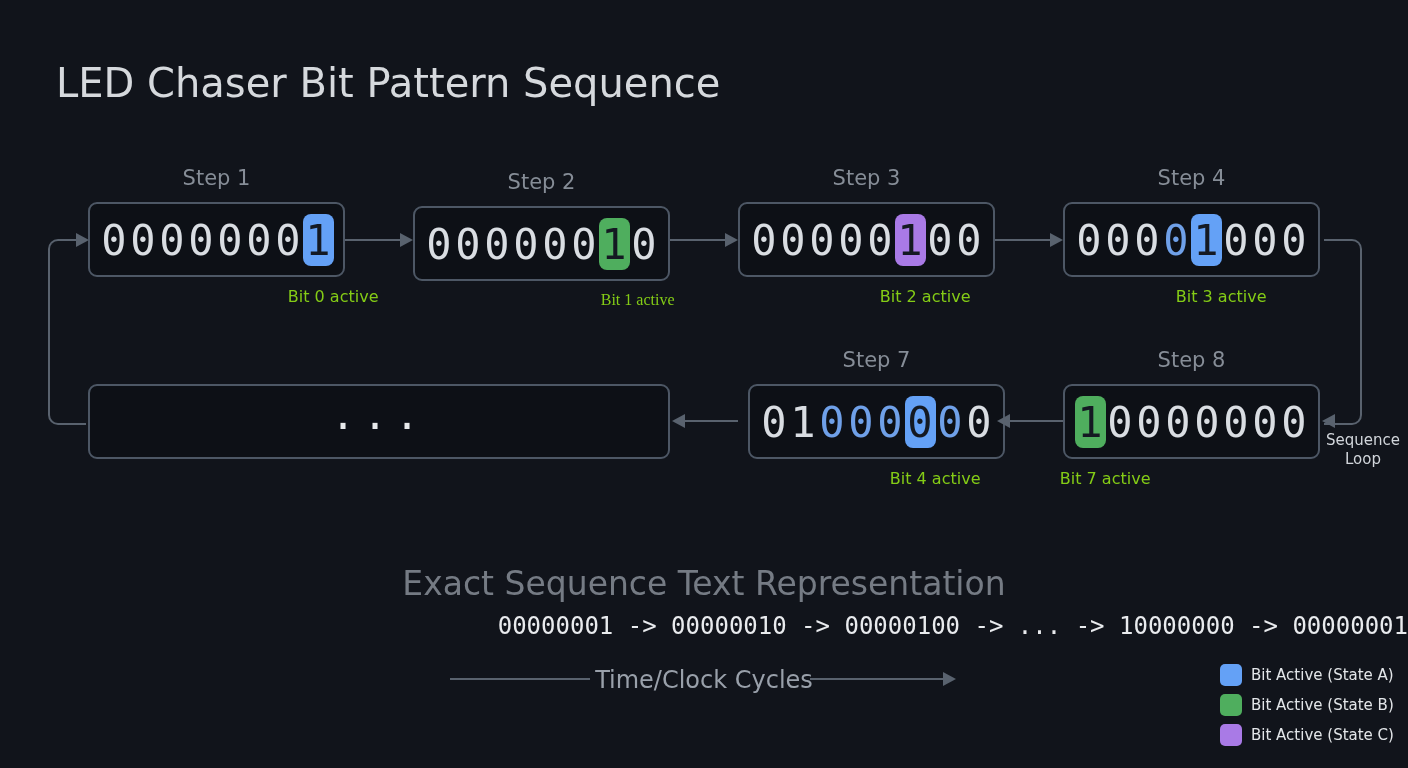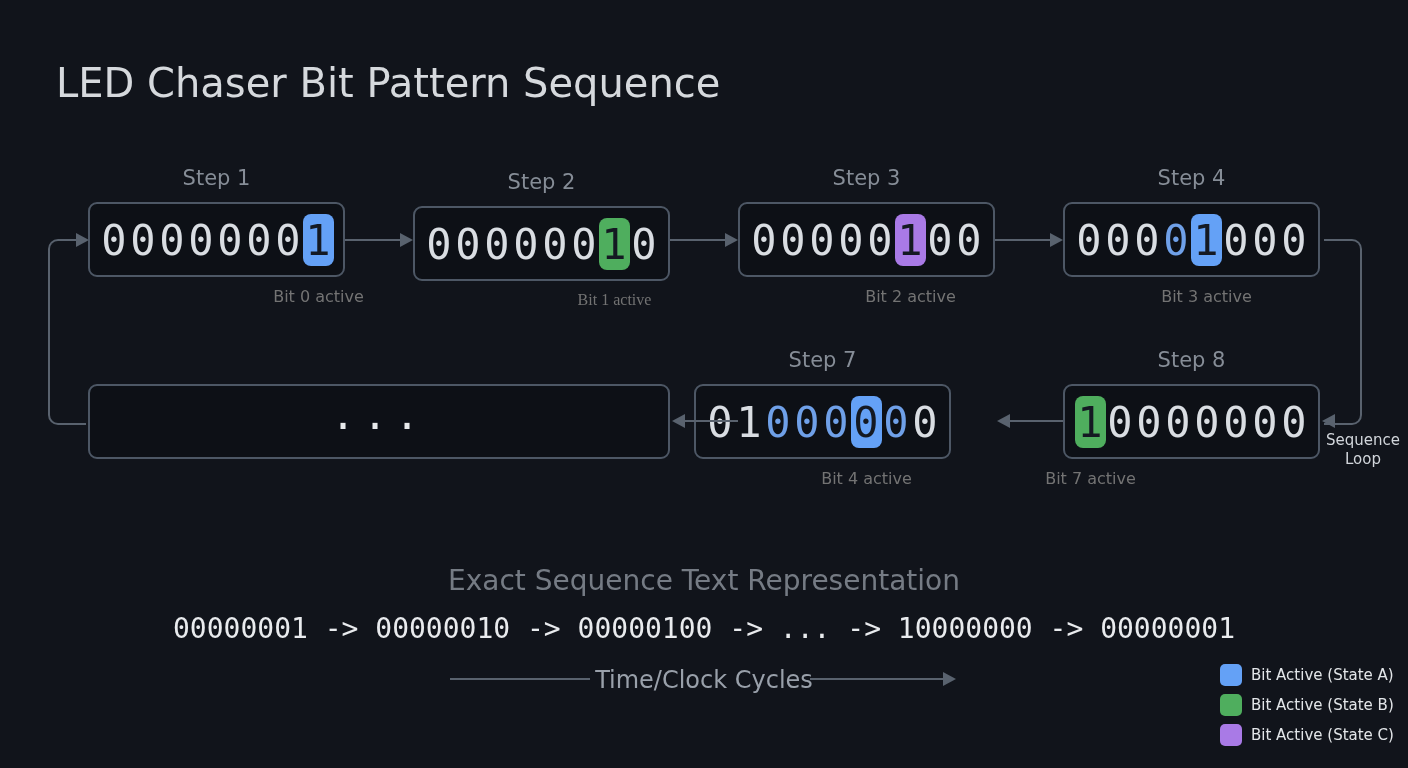--- a/index.html
+++ b/index.html
@@ -36,21 +36,21 @@
     font-size:42px;color:#d9dde2;
     border-radius:8px;
   }
   .bit.tb{color:var(--blue-text,#6fa0e8);}
   .bit.hl{color:#141922;width:31px;}
   .bit.hl-blue{background:var(--blue,#64a1f6);}
   .bit.hl-green{background:var(--green,#4fae5e);}
   .bit.hl-purple{background:var(--purple,#a97ae6);}
   .caption{
     position:absolute;top:85px;width:120px;
-    text-align:center;font-size:16px;color:#737373;
+    text-align:right;font-size:16px;color:#84cc16;
   }
   .dots-box{
     position:absolute;left:88px;top:384px;width:582px;height:75px;
     box-sizing:border-box;
     border:2px solid #4d5765;border-radius:9px;
     background:#0d1016;
     display:flex;align-items:center;justify-content:center;
     font-family:"DejaVu Sans Mono", monospace;
     font-size:40px;letter-spacing:8px;color:#e8eaec;
     padding-bottom:14px;
@@ -77,27 +77,27 @@
     border-right:2px solid #59626e;border-top:2px solid #59626e;border-bottom:2px solid #59626e;
     border-radius:0 10px 10px 0;
   }
   .loop-label{
     position:absolute;left:1322px;top:431px;width:82px;
     text-align:center;font-size:15px;line-height:19px;color:#d2d6db;
   }
   
   .bottom-heading{
     position:absolute;top:564px;left:0;right:0;
-    text-align:center;font-size:28px;color:#757b84;
+    text-align:center;font-size:33px;color:#757b84;
   }
   .sequence-text{
     position:absolute;top:612px;left:0;right:0;
-    text-align:center;
-    font-family:"DejaVu Sans Mono", monospace;
-    font-size:28px;color:#e9ebee;
+    text-align:right;
+    font-family:"DejaVu Sans Mono", monospace;
+    font-size:24px;color:#e9ebee;
   }
   .time-label{
     position:absolute;top:666px;left:0;right:0;
     text-align:center;font-size:24px;color:#99a0aa;
   }
   .legend{position:absolute;left:1220px;top:664px;}
   .legend-row{display:flex;align-items:center;margin-bottom:8px;height:22px;}
   .swatch{width:22px;height:22px;border-radius:5px;flex:none;}
   .legend-label{margin-left:9px;font-size:15px;color:#e3e6e9;white-space:nowrap;}
   .footer{
@@ -165,21 +165,21 @@
         <div class="bit tb">0</div>
         <div class="bit hl-blue hl">1</div>
         <div class="bit n">0</div>
         <div class="bit n">0</div>
         <div class="bit n">0</div>
       </div>
     <div class="caption" style="left: 83.5px;">Bit 3 active</div>
   </div>
 
   <div class="dots-box">...</div>
-  <div class="step" style="left:694px;top:384px;">
+  <div class="step" style="left:748px;top:384px;">
     <div class="step-title">Step 7</div>
     <div class="bit-box">
         <div class="bit n">0</div>
         <div class="bit n">1</div>
         <div class="bit tb">0</div>
         <div class="bit tb">0</div>
         <div class="bit tb">0</div>
         <div class="bit hl-blue hl">0</div>
         <div class="bit tb">0</div>
         <div class="bit n">0</div>

